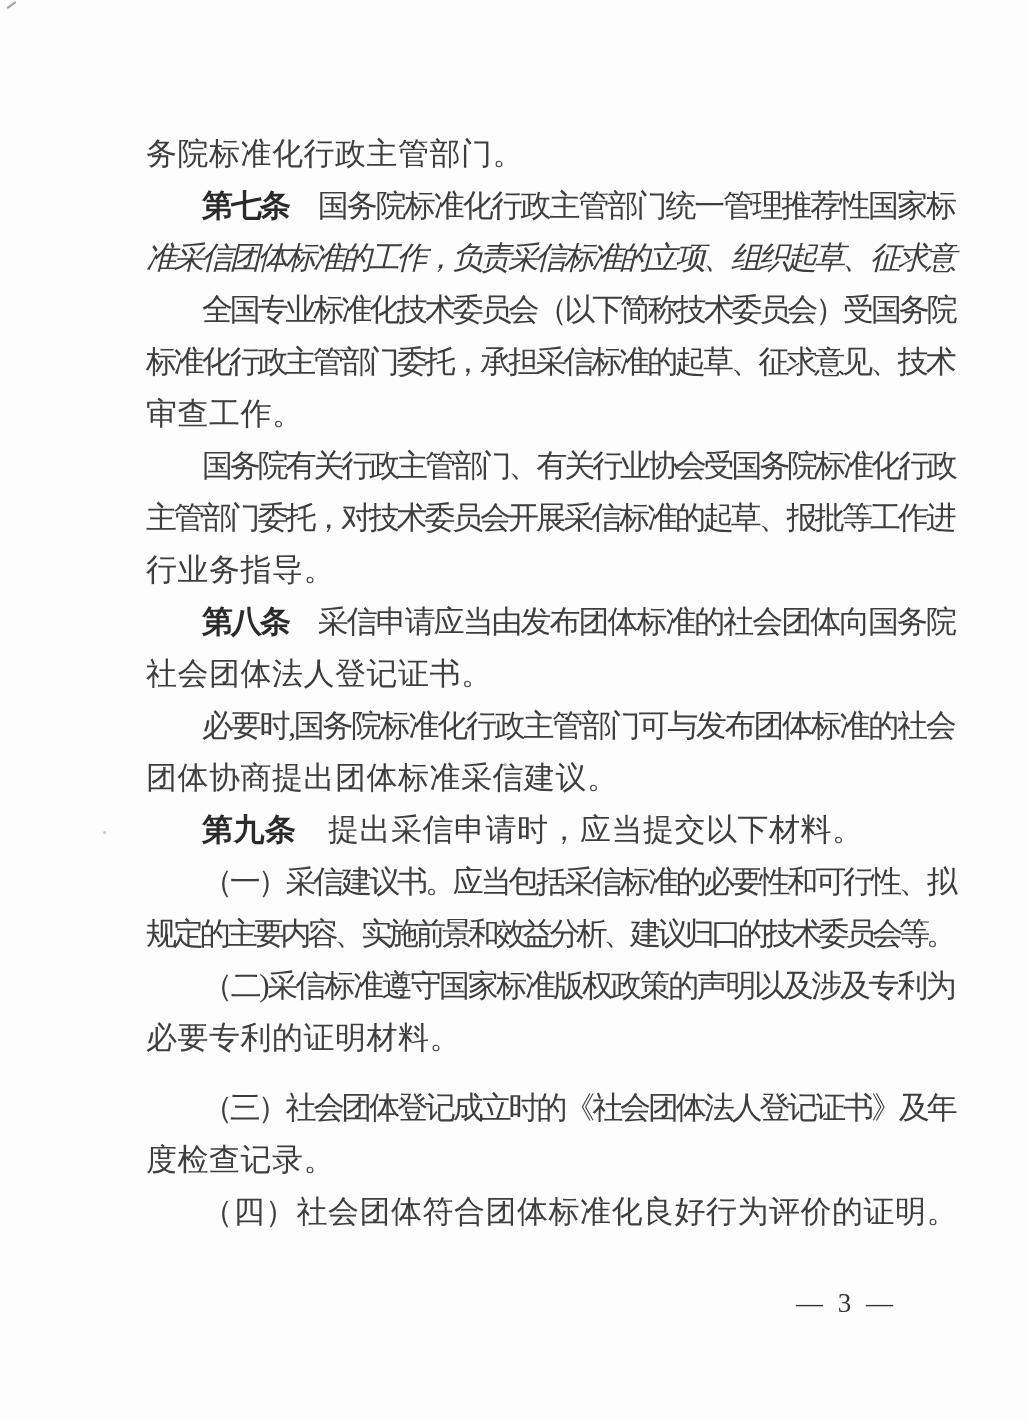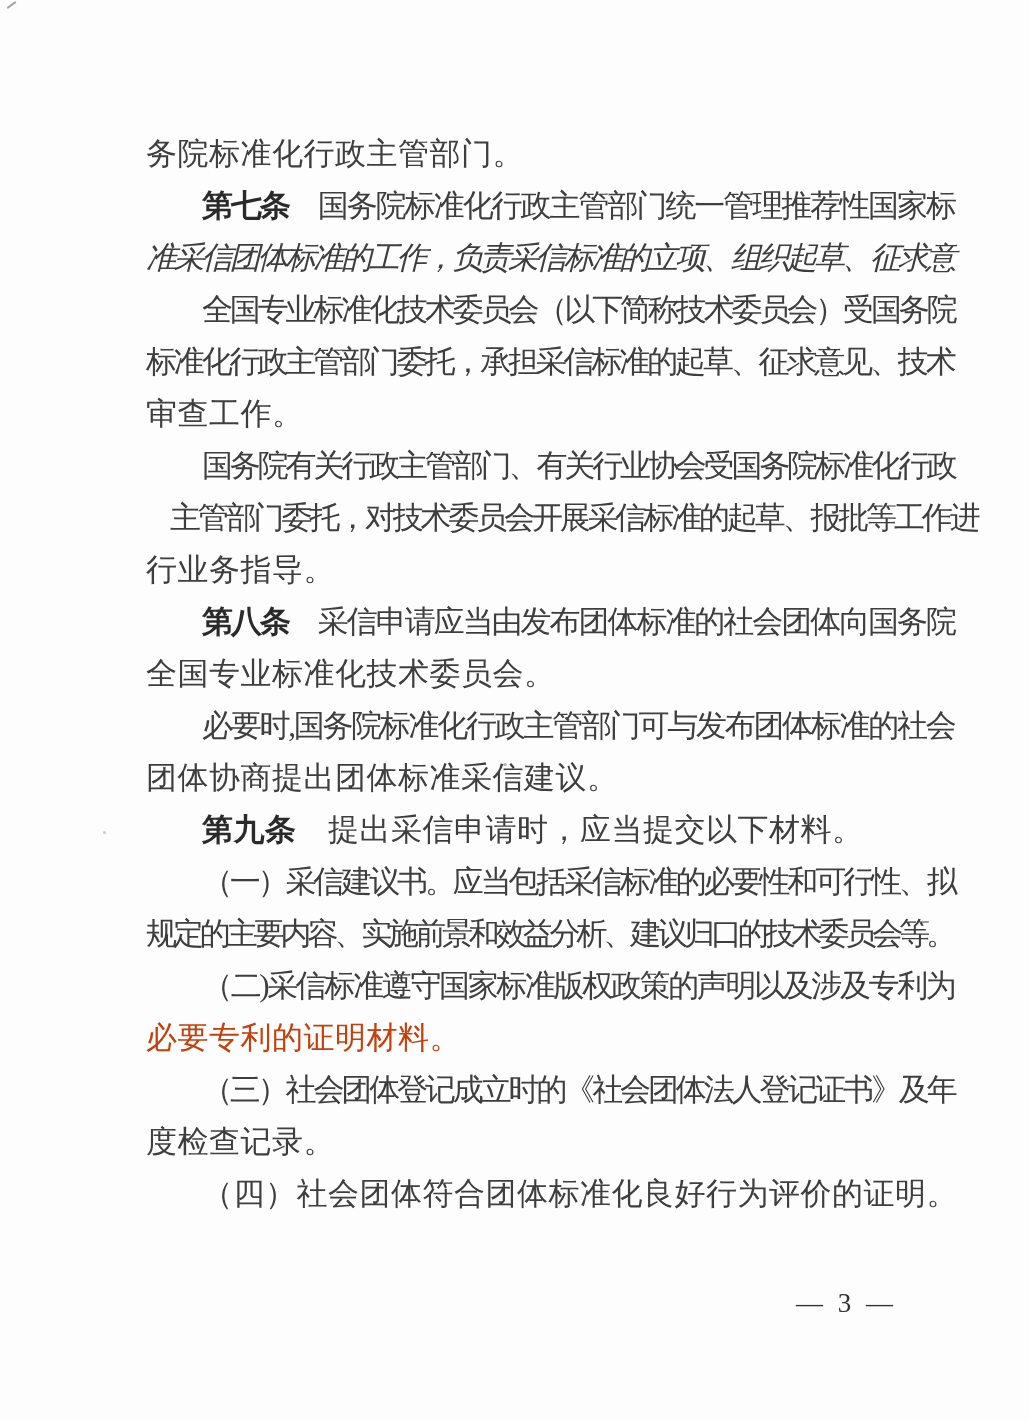--- a/index.html
+++ b/index.html
@@ -90,30 +90,30 @@
   <span class="artifact speck-2"></span>
 
   <div class="text-block">
       <div class="line" style="color: rgb(62, 62, 62);"><span>务院标准化行政主管部门。</span></div>
       <div class="line indent" style="color: rgb(62, 62, 62);"><span style="letter-spacing: -2.03846px;"><b style="color: rgb(42, 42, 42);">第七条</b>　国务院标准化行政主管部门统一管理推荐性国家标</span></div>
       <div class="line" style="color: rgb(62, 62, 62);"><span style="letter-spacing: -3.15517px; font-style: italic;">准采信团体标准的工作，负责采信标准的立项、组织起草、征求意</span></div>
       <div class="line indent" style="color: rgb(62, 62, 62);"><span style="letter-spacing: -3.12963px;">全国专业标准化技术委员会（以下简称技术委员会）受国务院</span></div>
       <div class="line" style="color: rgb(62, 62, 62);"><span style="letter-spacing: -3.15517px;">标准化行政主管部门委托，承担采信标准的起草、征求意见、技术</span></div>
       <div class="line" style="color: rgb(62, 62, 62);"><span>审查工作。</span></div>
       <div class="line indent" style="color: rgb(62, 62, 62);"><span style="letter-spacing: -3.12963px;">国务院有关行政主管部门、有关行业协会受国务院标准化行政</span></div>
-      <div class="line" style="color: rgb(62, 62, 62);"><span style="letter-spacing: -3.15517px; margin-left: 24px;">主管部门委托，对技术委员会开展采信标准的起草、报批等工作进</span></div>
+      <div class="line" style="color: rgb(62, 62, 62);"><span style="letter-spacing: -3.15517px;">主管部门委托，对技术委员会开展采信标准的起草、报批等工作进</span></div>
       <div class="line" style="color: rgb(62, 62, 62);"><span>行业务指导。</span></div>
       <div class="line indent" style="color: rgb(62, 62, 62);"><span style="letter-spacing: -2.03846px;"><b style="color: rgb(42, 42, 42);">第八条</b>　采信申请应当由发布团体标准的社会团体向国务院</span></div>
-      <div class="line" style="color: rgb(62, 62, 62);"><span>全国专业标准化技术委员会。</span></div>
+      <div class="line" style="color: rgb(62, 62, 62);"><span>社会团体法人登记证书。</span></div>
       <div class="line indent" style="color: rgb(62, 62, 62);"><span style="letter-spacing: -2.26852px;">必要时,国务院标准化行政主管部门可与发布团体标准的社会</span></div>
       <div class="line" style="color: rgb(62, 62, 62);"><span>团体协商提出团体标准采信建议。</span></div>
       <div class="line indent" style="color: rgb(62, 62, 62);"><span><b style="color: rgb(42, 42, 42);">第九条</b>　提出采信申请时，应当提交以下材料。</span></div>
       <div class="line indent" style="color: rgb(62, 62, 62);"><span style="letter-spacing: -3.12963px;">（一）采信建议书。应当包括采信标准的必要性和可行性、拟</span></div>
       <div class="line" style="color: rgb(62, 62, 62);"><span style="letter-spacing: -4.1px;">规定的主要内容、实施前景和效益分析、建议归口的技术委员会等。</span></div>
       <div class="line indent" style="color: rgb(62, 62, 62);"><span style="letter-spacing: -2.364px;">（二)采信标准遵守国家标准版权政策的声明以及涉及专利为</span></div>
-      <div class="line" style="color: #c2410c;"><span>必要专利的证明材料。</span></div>
-      <div class="line indent" style="color: rgb(62, 62, 62);"><span style="letter-spacing: -3.12963px;">（三）社会团体登记成立时的《社会团体法人登记证书》及年</span></div>
+      <div class="line" style="color: #404040;"><span>必要专利的证明材料。</span></div>
+      <div class="line indent" style="color: rgb(62, 62, 62); margin-top: 18px;"><span style="letter-spacing: -3.12963px;">（三）社会团体登记成立时的《社会团体法人登记证书》及年</span></div>
       <div class="line" style="color: rgb(62, 62, 62);"><span>度检查记录。</span></div>
       <div class="line indent" style="color: rgb(62, 62, 62);"><span>（四）社会团体符合团体标准化良好行为评价的证明。</span></div>
     </div>
 
   <div class="page-number">— 3 —</div>
 </div>
 
 </body></html>

